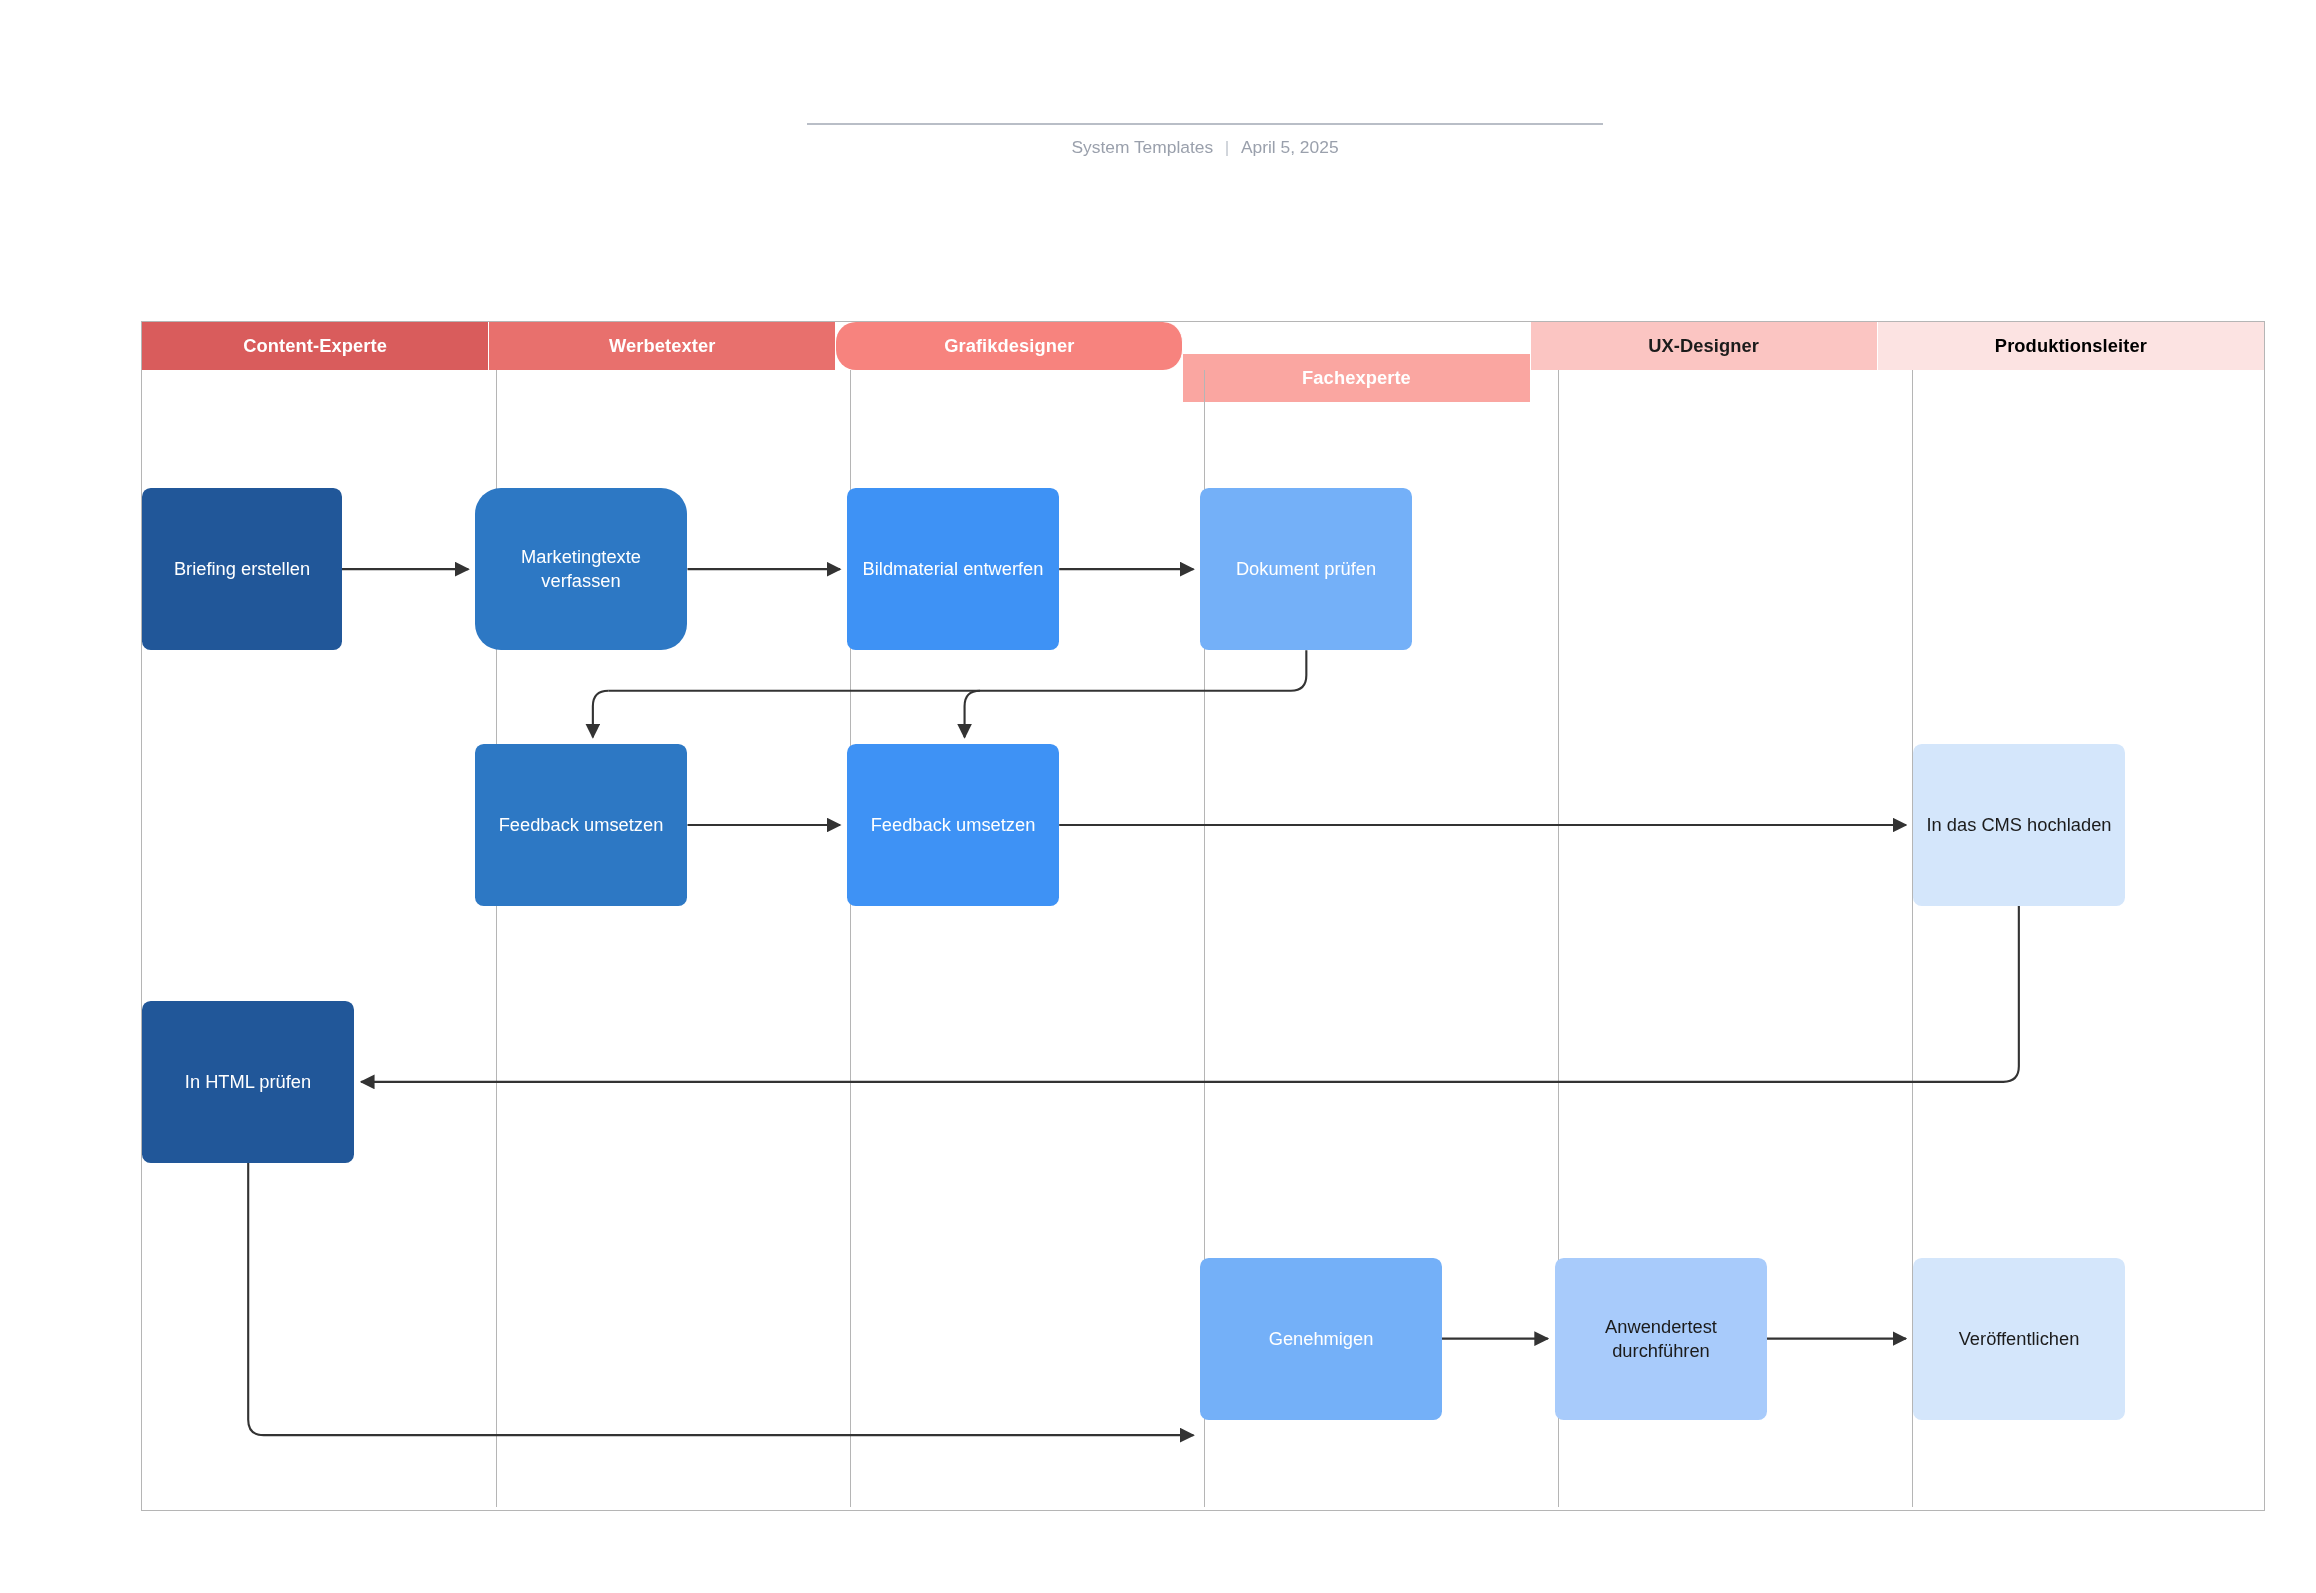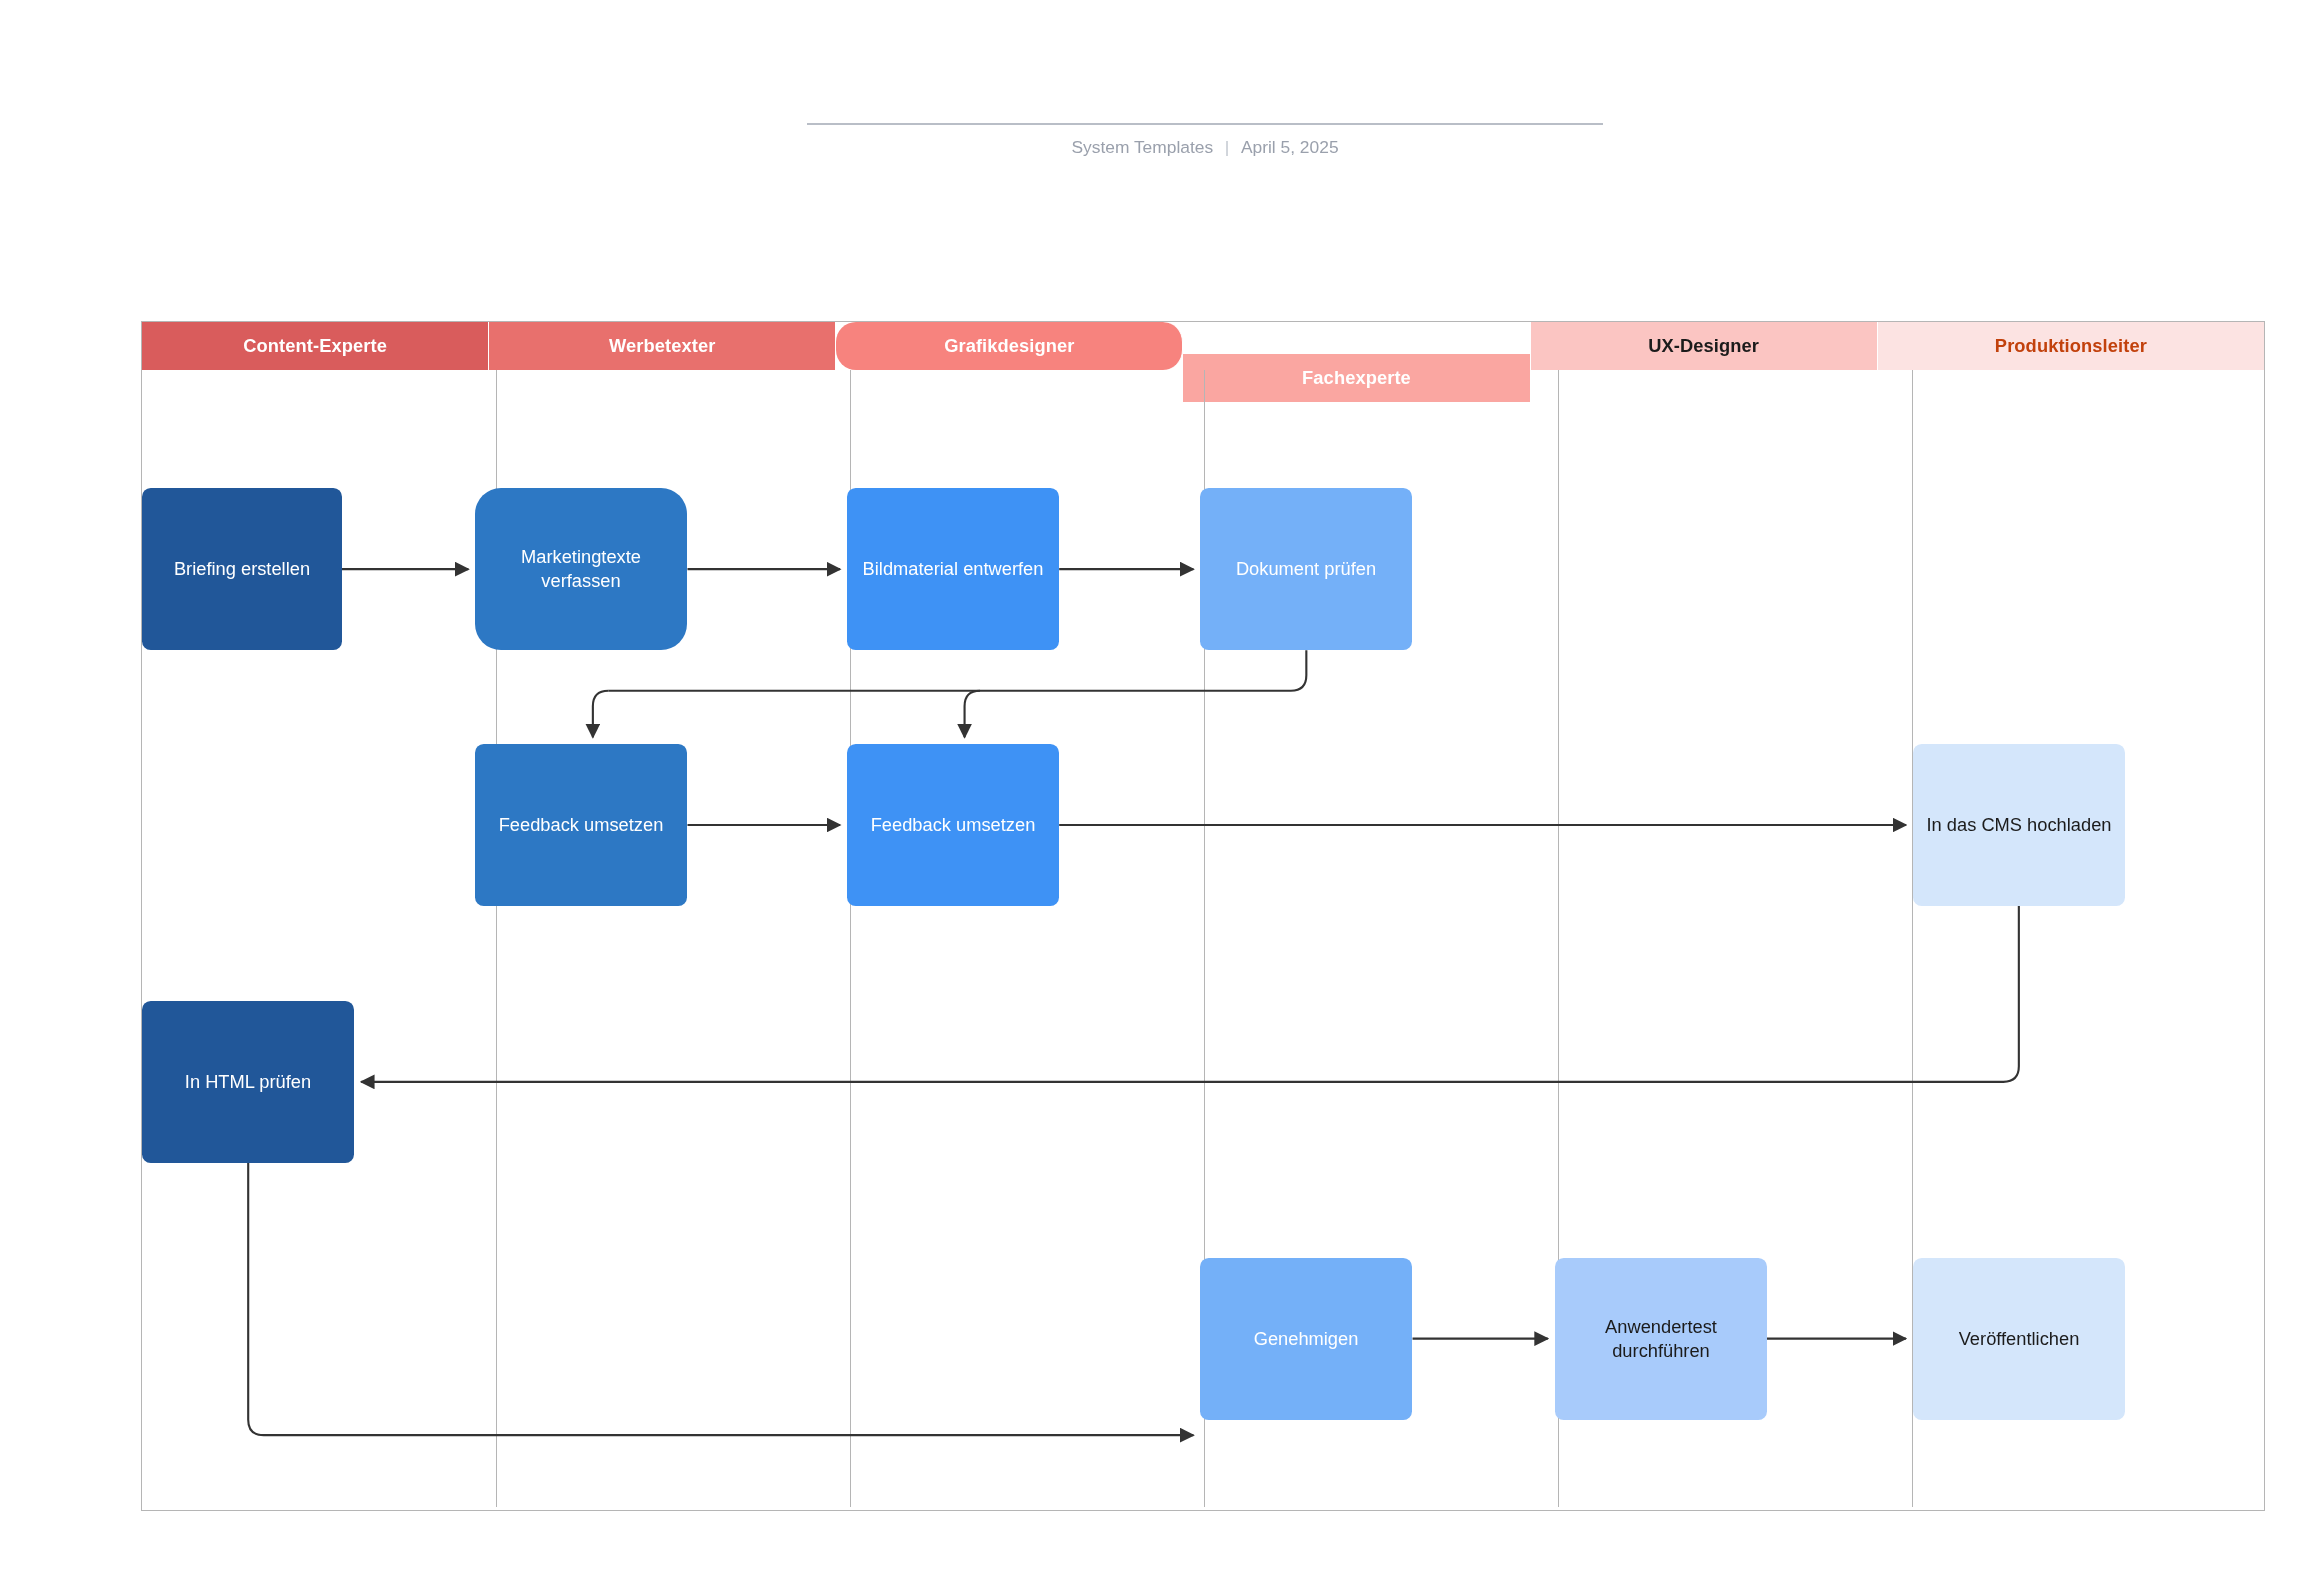--- a/index.html
+++ b/index.html
@@ -123,21 +123,21 @@
   </div>
 
   <div id="frame">
 
     <div class="lane-head-row" id="lane-heads">
         <div class="lane-head" style="width: 354px; background: rgb(217, 92, 92); color: rgb(255, 255, 255);">Content-Experte</div>
         <div class="lane-head" style="width: 354px; background: rgb(232, 112, 109); color: rgb(255, 255, 255);">Werbetexter</div>
         <div class="lane-head" style="width: 354px; background: rgb(247, 131, 126); color: rgb(255, 255, 255); border-radius: 20px;">Grafikdesigner</div>
         <div class="lane-head" style="width: 354px; background: rgb(250, 166, 161); color: rgb(255, 255, 255); margin-top: 32px;">Fachexperte</div>
         <div class="lane-head" style="width: 354px; background: rgb(251, 197, 194); color: rgb(27, 27, 27);">UX-Designer</div>
-        <div class="lane-head" style="width: 394px; background: rgb(252, 227, 226); color: #c2410c;">Produktionsleiter</div>
+        <div class="lane-head" style="width: 394px; background: rgb(252, 227, 226); color: #000000;">Produktionsleiter</div>
       </div>
 
     <div id="lane-lines">
         <div class="lane-divider" style="left: 354px; background: rgb(181, 181, 181);"></div>
         <div class="lane-divider" style="left: 708px; background: rgb(181, 181, 181);"></div>
         <div class="lane-divider" style="left: 1062px; background: rgb(181, 181, 181);"></div>
         <div class="lane-divider" style="left: 1416px; background: rgb(181, 181, 181);"></div>
         <div class="lane-divider" style="left: 1770px; background: rgb(181, 181, 181);"></div>
       </div>
 
@@ -193,21 +193,21 @@
         </div>
         <div class="node" title="Feedback umsetzen" style="left: 705px; top: 422px; width: 212px; height: 162px; background: rgb(62, 146, 245); color: rgb(255, 255, 255);">
           <span>Feedback umsetzen</span>
         </div>
         <div class="node" title="In das CMS hochladen" style="left: 1771px; top: 422px; width: 212px; height: 162px; background: rgb(212, 230, 251); color: rgb(27, 27, 27); text-align: right;">
           <span>In das CMS hochladen</span>
         </div>
         <div class="node" title="In HTML prüfen" style="left: 0px; top: 679px; width: 212px; height: 162px; background: rgb(33, 87, 153); color: rgb(255, 255, 255);">
           <span>In HTML prüfen</span>
         </div>
-        <div class="node" title="Genehmigen" style="left: 1058px; top: 936px; width: 212px; height: 162px; background: rgb(116, 176, 248); color: rgb(255, 255, 255);">
+        <div class="node" title="Genehmigen" style="left: 1058px; top: 936px; width: 242px; height: 162px; background: rgb(116, 176, 248); color: rgb(255, 255, 255);">
           <span>Genehmigen</span>
         </div>
         <div class="node" title="Anwendertest durchführen" style="left: 1413px; top: 936px; width: 212px; height: 162px; background: rgb(168, 203, 251); color: rgb(27, 27, 27);">
           <span>Anwendertest durchführen</span>
         </div>
         <div class="node" title="Veröffentlichen" style="left: 1771px; top: 936px; width: 212px; height: 162px; background: rgb(212, 230, 251); color: rgb(27, 27, 27);">
           <span>Veröffentlichen</span>
         </div>
       </div>
 

